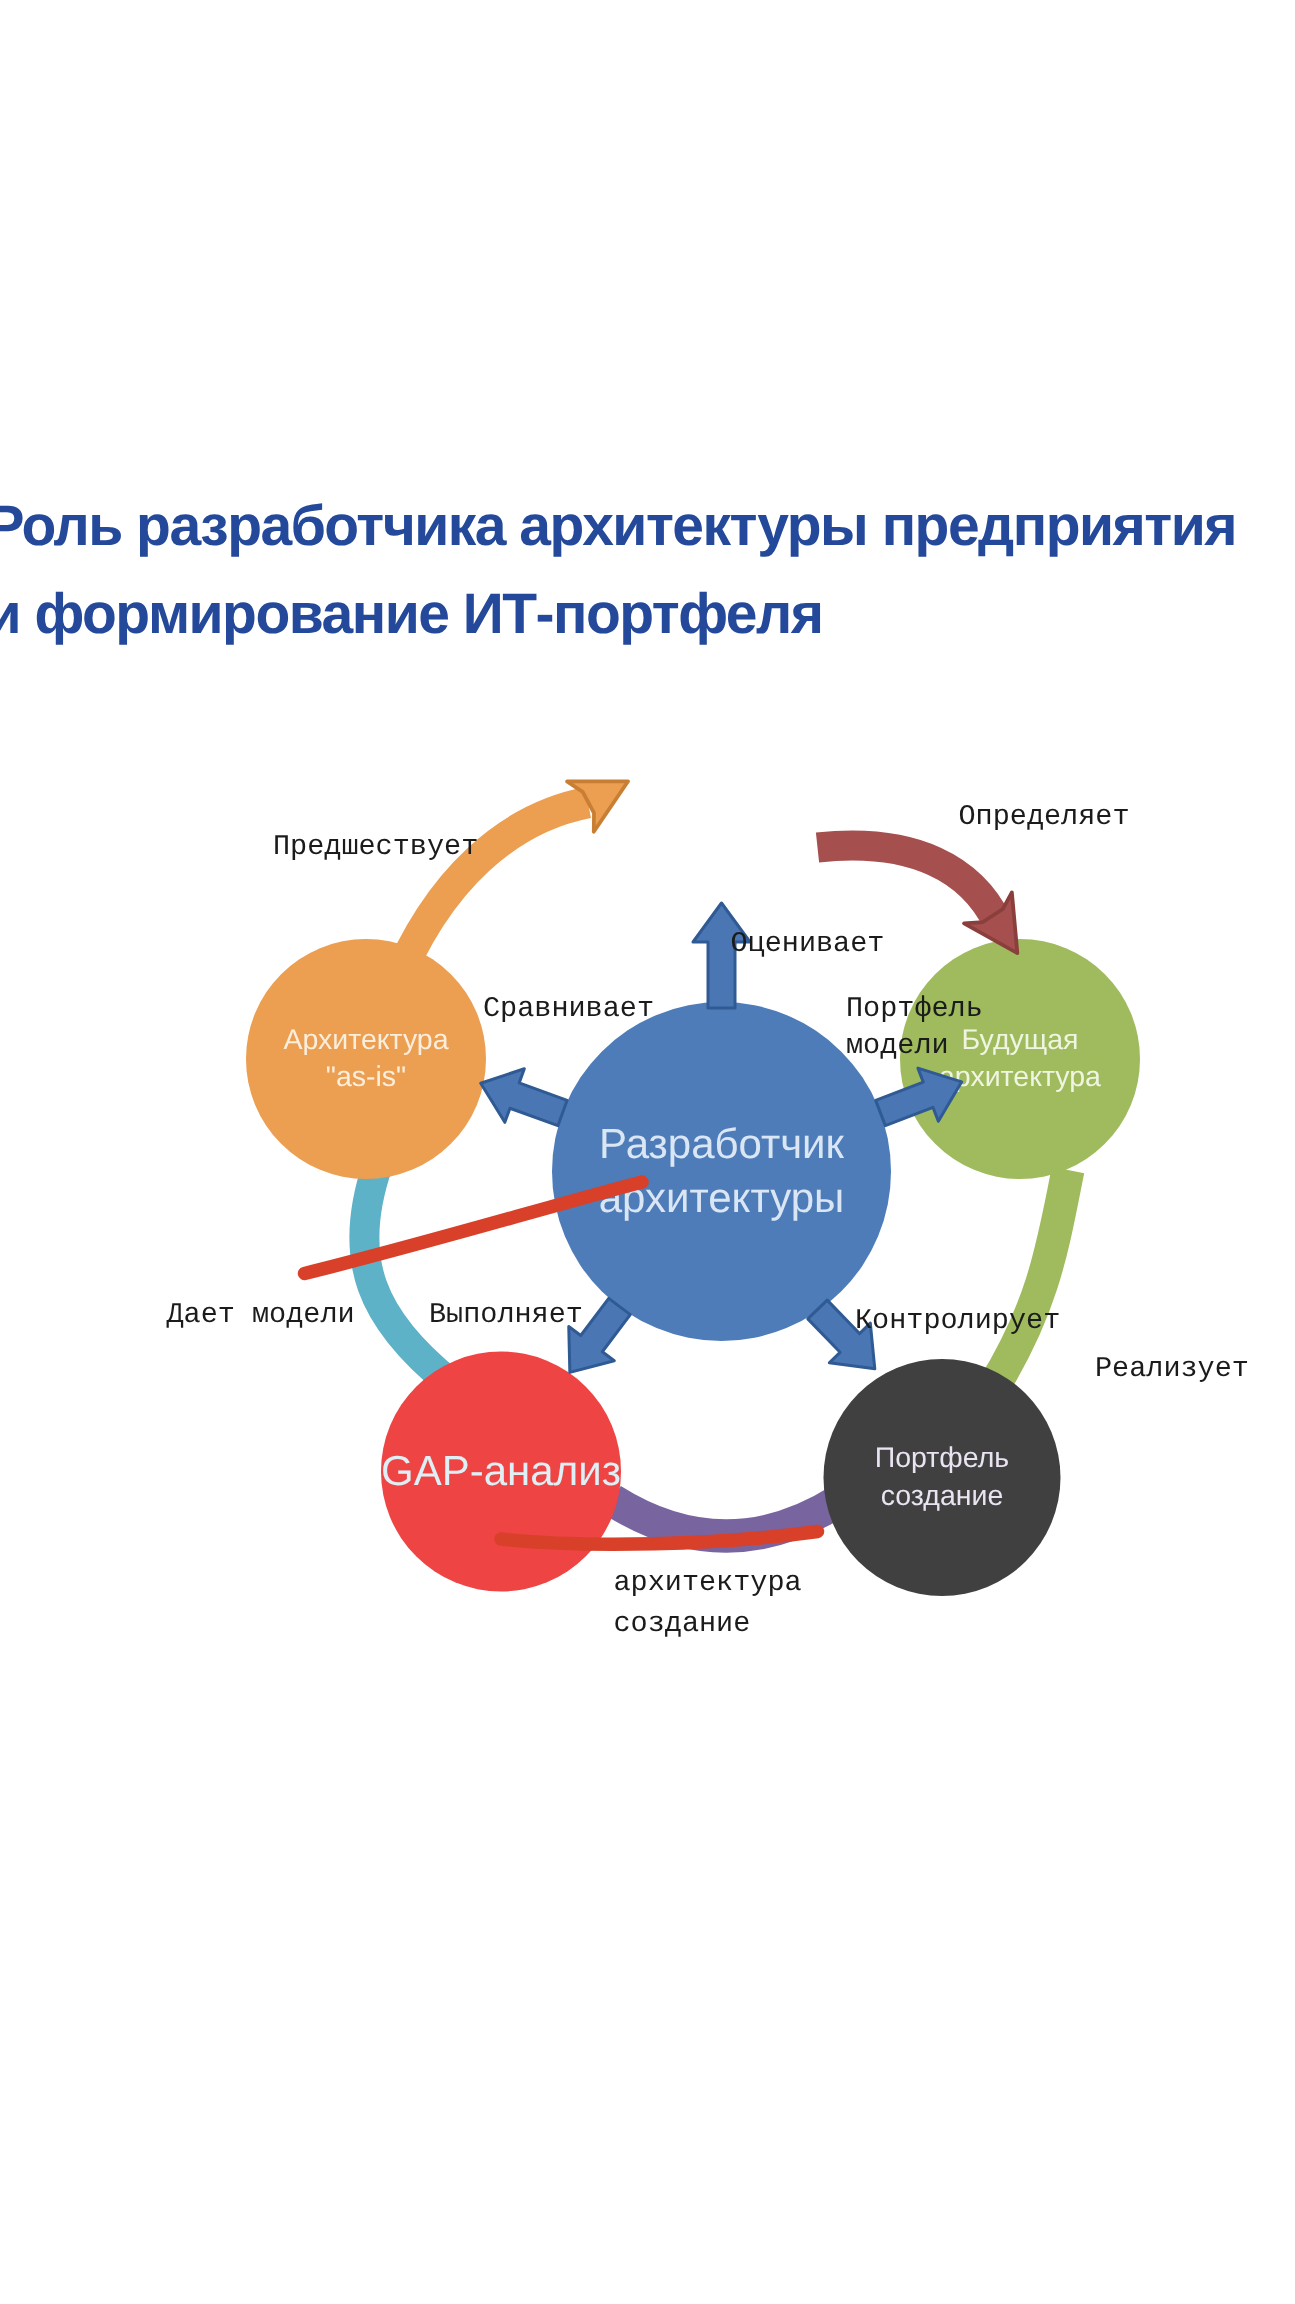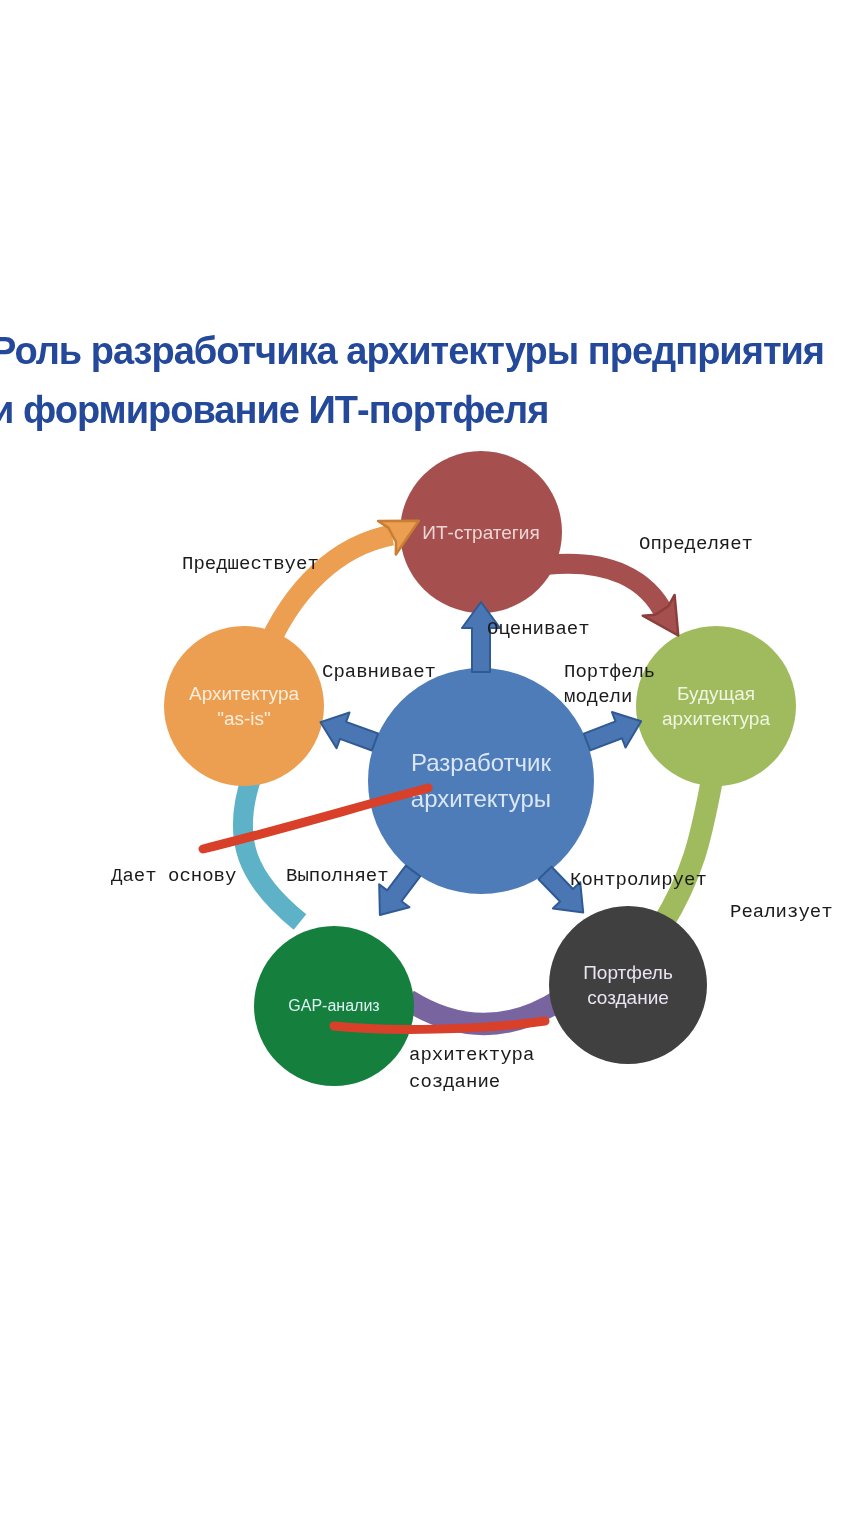--- a/index.html
+++ b/index.html
@@ -19,29 +19,29 @@
   svg.layer{position:absolute;left:0;top:0;width:863px;height:1536px;pointer-events:none;}
   .z1{z-index:1}.z3{z-index:3}.z5{z-index:5}
   
   .circle{
     position:absolute;border-radius:50%;z-index:2;
     display:flex;flex-direction:column;align-items:center;justify-content:center;
     text-align:center;color:rgba(255,255,255,0.88);
   }
   .circle span{display:block;}
   .c-center{left:368px;top:668px;width:226px;height:226px;background:#4d7cb8;
-    font-size:24px;line-height:36px;color:#dbe6f4;}
+    font-size:28px;line-height:36px;color:#dbe6f4;}
   .c-red{left:400px;top:451px;width:162px;height:162px;background:#a5504e;
     font-size:19px;line-height:25px;color:#ecd6d5;}
   .c-orange{left:164px;top:626px;width:160px;height:160px;background:#ec9e51;
     font-size:19px;line-height:25px;color:#faeedd;}
-  .c-green{left:636px;top:626px;width:160px;height:160px;background:#9fbb5d;
+  .c-green{left:600px;top:626px;width:160px;height:160px;background:#9fbb5d;
     font-size:19px;line-height:25px;color:#f0f5e2;}
-  .c-teal{left:254px;top:926px;width:160px;height:160px;background:#15803d;
-    font-size:16px;line-height:26px;color:#def0f5;}
+  .c-teal{left:254px;top:901px;width:160px;height:160px;background:#ef4444;
+    font-size:28px;line-height:26px;color:#def0f5;}
   .c-purple{left:549px;top:906px;width:158px;height:158px;background:#404040;
     font-size:19px;line-height:25px;color:#e9e3f2;}
   
   .elabel{
     position:absolute;z-index:4;font-family:Liberation Mono, monospace;
     font-size:19px;line-height:25px;color:#1b1b1b;white-space:nowrap;
   }
   .l-precedes{left:182px;top:552px;}
   .l-defines{left:639px;top:532px;}
   .l-evaluates{left:487px;top:617px;}
@@ -69,23 +69,20 @@
     <path d="M 712,780 C 702,830 696,870 662,925" fill="none" stroke="#9fbb5d" stroke-width="22"></path>
     <path d="M 560,1000 Q 484,1048 408,1000" fill="none" stroke="#78649f" stroke-width="22"></path>
     <path d="M 252,776 C 230,840 248,880 300,922" fill="none" stroke="#5db2c7" stroke-width="20"></path>
   </svg>
 
   <div class="circle c-center">
     <span>Разработчик</span>
     <span>архитектуры</span>
   </div>
 
-  <div class="circle c-red">
-    <span>ИТ-стратегия</span>
-  </div>
 
   <div class="circle c-orange">
     <span>Архитектура</span>
     <span>"as-is"</span>
   </div>
 
   <div class="circle c-green">
     <span>Будущая</span>
     <span>архитектура</span>
   </div>
@@ -128,21 +125,21 @@
   <div class="elabel l-precedes">Предшествует</div>
   <div class="elabel l-defines">Определяет</div>
   <div class="elabel l-evaluates">Оценивает</div>
   <div class="elabel l-compares">Сравнивает</div>
   <div class="elabel l-creates">
     <div>Портфель</div>
     <div>модели</div>
   </div>
   <div class="elabel l-performs">Выполняет</div>
   <div class="elabel l-controls">Контролирует</div>
-  <div class="elabel l-gives">Дает основу</div>
+  <div class="elabel l-gives">Дает модели</div>
   <div class="elabel l-implements">Реализует</div>
   <div class="elabel l-supports">
     <div>архитектура</div>
     <div>создание</div>
   </div>
 
   <svg class="layer z5" viewBox="0 0 863 1536">
     <path d="M 203,849 C 280,830 360,806 428,788" fill="none" stroke="#d8402a" stroke-width="9" stroke-linecap="round"></path>
     <path d="M 334,1026 C 390,1032 480,1030 545,1021" fill="none" stroke="#d8402a" stroke-width="9" stroke-linecap="round"></path>
   </svg>

